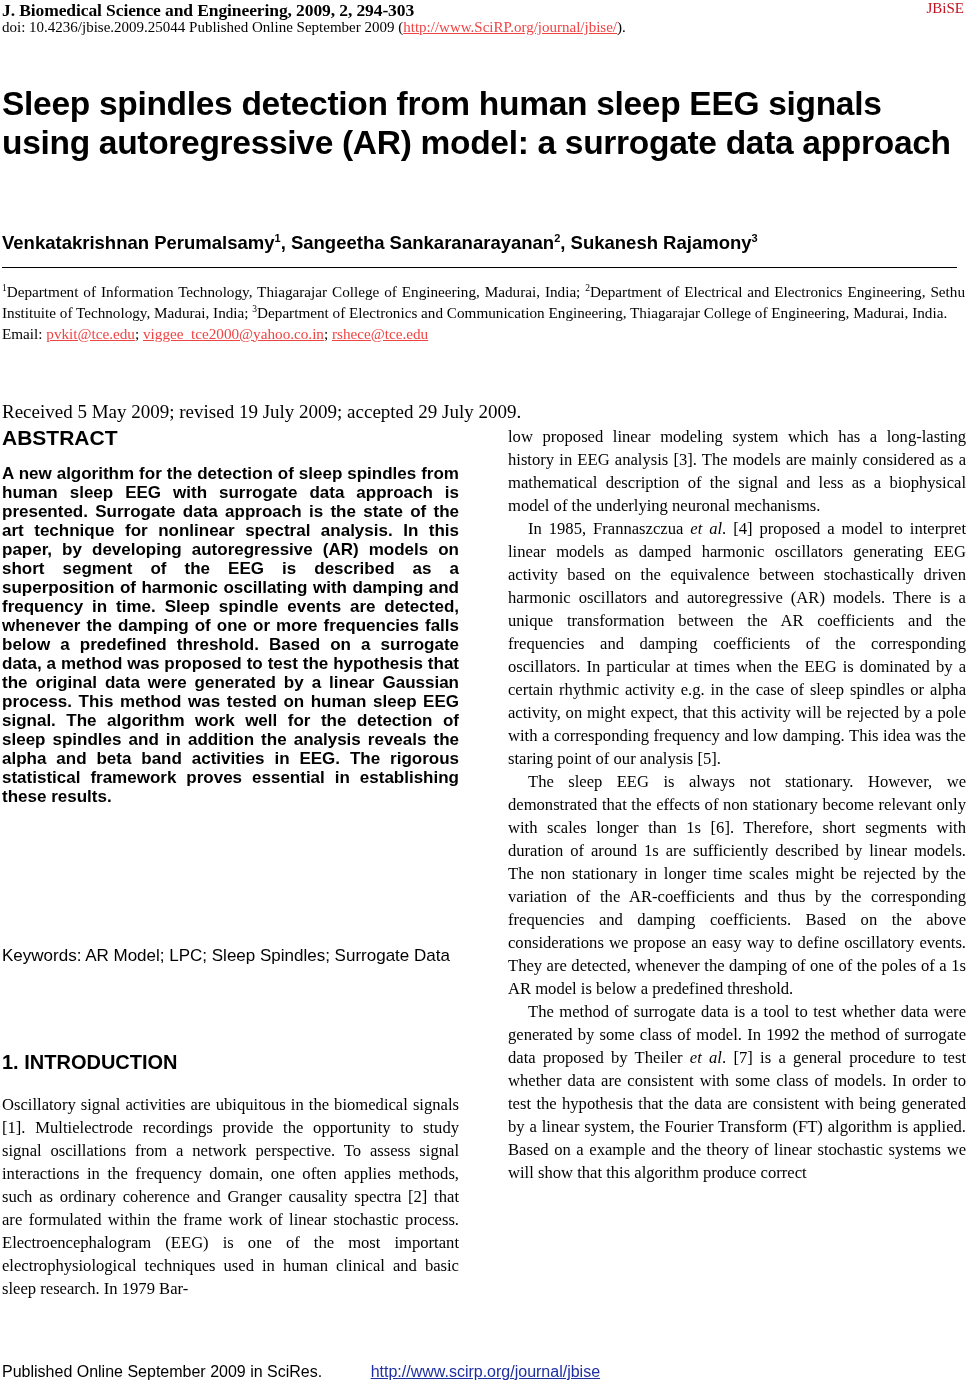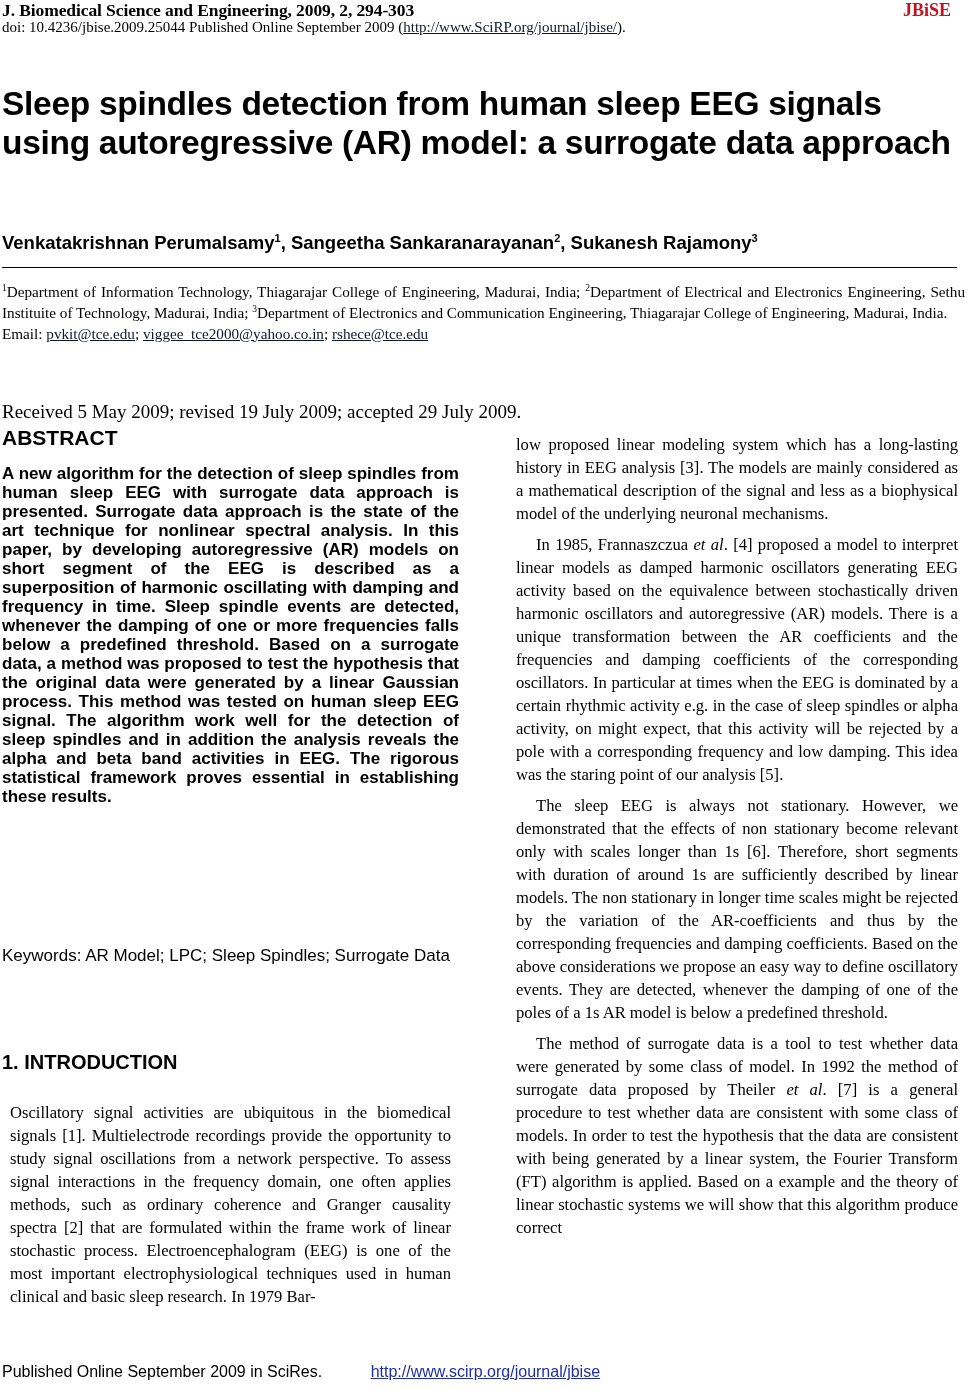--- a/index.html
+++ b/index.html
@@ -1,25 +1,25 @@
 <!DOCTYPE html>
 <html><head>
 <meta charset="utf-8">
 <style>
   html, body { margin: 0; padding: 0; background: #ffffff; }
   body {
     width: 968px; height: 1394px; position: relative; overflow: hidden;
     color: #000; font-family: "Liberation Serif", serif;
   }
-  a { color: #0f172a; text-decoration: underline; }
+  a { color: #ef4444; text-decoration: underline; }
   .abs { position: absolute; }
 
   
   .journal-line { left: 2px; top: 0px; font-size: 17.5px; font-weight: bold; letter-spacing: -0.1px; }
-  .jbise { right: 17px; top: 0px; font-size: 18px; font-weight: bold; color: #c1121f; }
+  .jbise { right: 4px; top: 0px; font-size: 15px; font-weight: normal; color: #c1121f; }
   .doi-line { left: 2px; top: 19px; font-size: 15px; }
 
   
   .title {
     left: 2px; top: 85px; width: 950px;
     font-family: "Liberation Sans", sans-serif; font-weight: bold;
     font-size: 33.5px; line-height: 38.5px; letter-spacing: -0.3px;
   }
   .authors {
     left: 2px; top: 232px;
@@ -53,21 +53,21 @@
     font-size: 17px; line-height: 23px; text-align: justify;
   }
   .keywords b { font-weight: normal; }
   .intro-heading {
     top: 1051px; font-family: "Liberation Sans", sans-serif;
     font-weight: bold; font-size: 20px;
   }
   .body-text {
     font-size: 16.6px; line-height: 23px; text-align: justify;
   }
-  .body-text p { margin: 8px; }
+  .body-text p { margin: 0; }
   .body-text p.indent { text-indent: 20px; }
   .intro-body { top: 1093px; }
   .right-body { top: 425px; }
 
   
   .footer {
     left: 2px; top: 1363px;
     font-family: "Liberation Sans", sans-serif; font-size: 16px;
   }
   .footer a { color: #1f2fa0; padding-left: 44px; }

